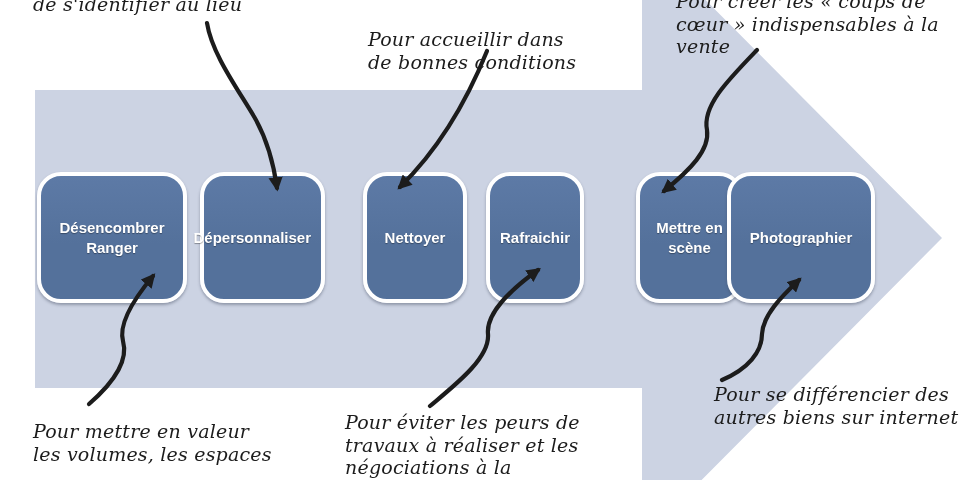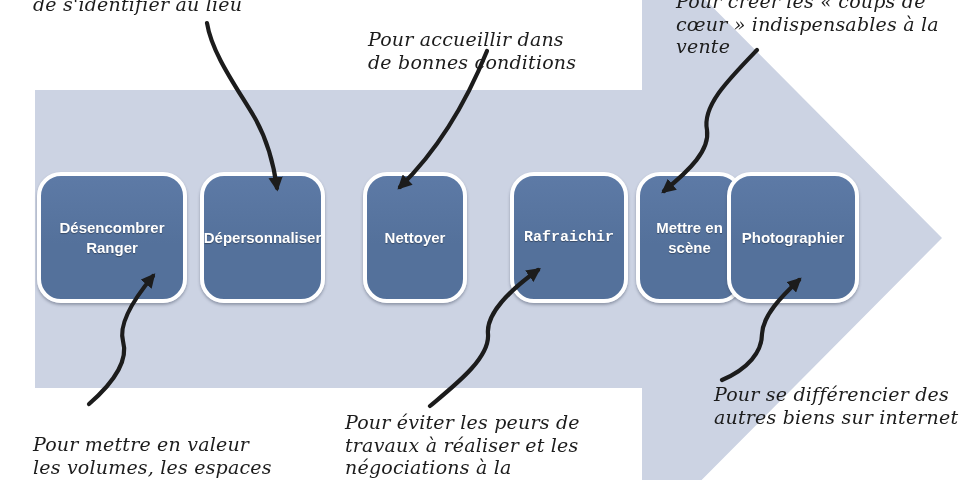--- a/index.html
+++ b/index.html
@@ -45,33 +45,33 @@
 
 <div class="canvas">
 
   <svg class="layer" viewBox="0 0 960 480" style="z-index:1">
     <polygon points="35,90 642,90 642,-64 942,238 642,540 642,388 35,388" style="fill:var(--arrow-band,#ccd3e3)"></polygon>
   </svg>
 
   <div class="step-box" style="left:37px;width:150px;">
     <div class="step-label">Désencombrer Ranger</div>
   </div>
-  <div class="step-box" style="left:200px;width:125px;">
+  <div class="step-box" style="left:200px;width:125px;justify-content:flex-end;">
     <div class="step-label">Dépersonnaliser</div>
   </div>
   <div class="step-box" style="left:363px;width:104px;justify-content:center;">
     <div class="step-label">Nettoyer</div>
   </div>
-  <div class="step-box" style="left:510px;width:118px;font-family:Liberation Mono, monospace;">
+  <div class="step-box" style="left:486px;width:98px;">
     <div class="step-label">Rafraichir</div>
   </div>
   <div class="step-box" style="left:608px;width:107px;margin-left:28px;">
     <div class="step-label">Mettre en scène</div>
   </div>
-  <div class="step-box" style="left:727px;width:132px;">
+  <div class="step-box" style="left:727px;width:148px;">
     <div class="step-label">Photographier</div>
   </div>
 
   <svg class="layer" viewBox="0 0 960 480" style="z-index:3">
     <defs>
       <marker id="ah" viewBox="0 0 10 10" refX="7.5" refY="5" markerWidth="3.4" markerHeight="3.4" orient="auto">
         <path d="M0,0 L10,5 L0,10 z" style="fill:var(--ink,#1c1c1c)"></path>
       </marker>
     </defs>
     <path class="connector" marker-end="url(#ah)" d="M 207,23 C 212,55 240,92 256,120 C 268,142 274,166 277,188"></path>
@@ -81,21 +81,21 @@
     <path class="connector" marker-end="url(#ah)" d="M 430,406 C 455,385 490,358 488,334 C 486,314 510,290 538,270"></path>
     <path class="connector" marker-end="url(#ah)" d="M 722,380 C 748,369 762,352 762,334 C 763,315 782,296 799,280"></path>
   </svg>
 
   <div class="note" style="left:33px;top:-7px;">de s'identifier au lieu</div>
   <div class="note" style="left:368px;top:0px;margin-top:28px;">Pour  accueillir dans
 de bonnes conditions</div>
   <div class="note" style="left:676px;top:-10px;">Pour créer les « coups de
 cœur » indispensables à la
 vente</div>
-  <div class="note" style="left:33px;top:433px;">Pour  mettre en valeur
+  <div class="note" style="left:33px;top:420px;">Pour  mettre en valeur
 les volumes, les espaces</div>
   <div class="note" style="left:345px;top:411px;">Pour  éviter les peurs de
 travaux à réaliser et les
 négociations à la
 baisse</div>
   <div class="note" style="left:678px;top:383px;margin-left:36px;">Pour  se différencier des
 autres biens sur internet</div>
 
 </div>
 

